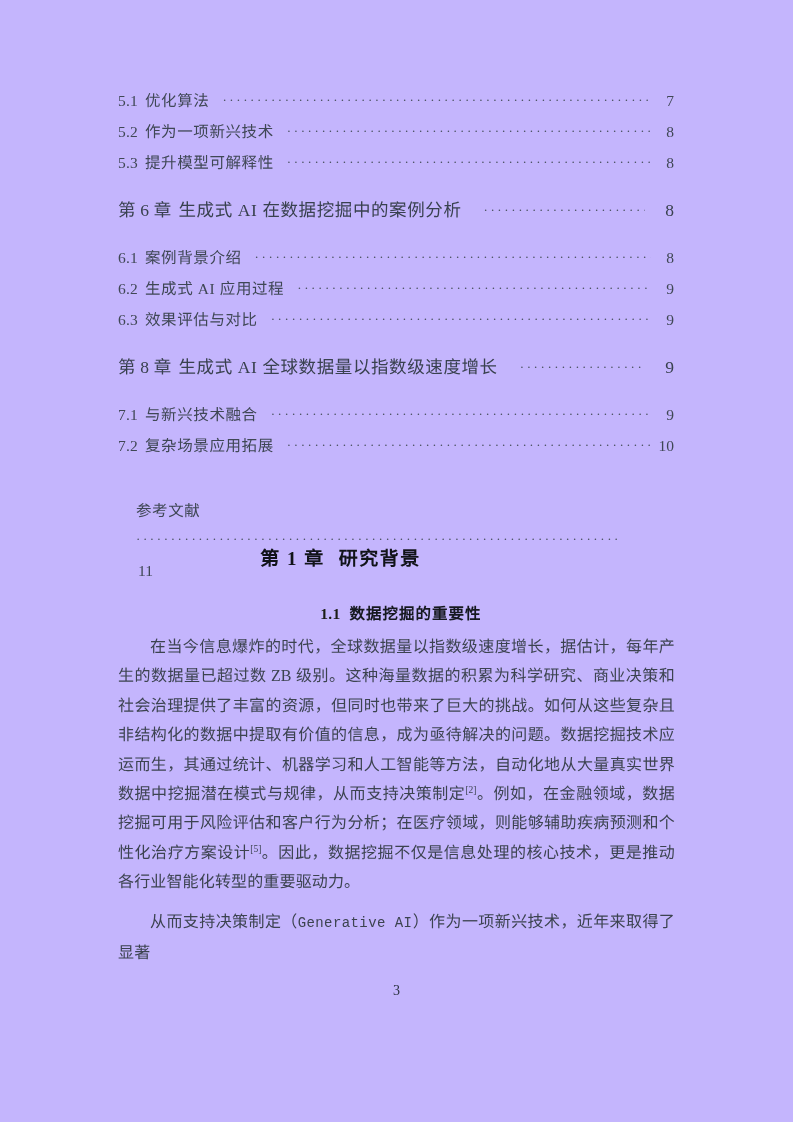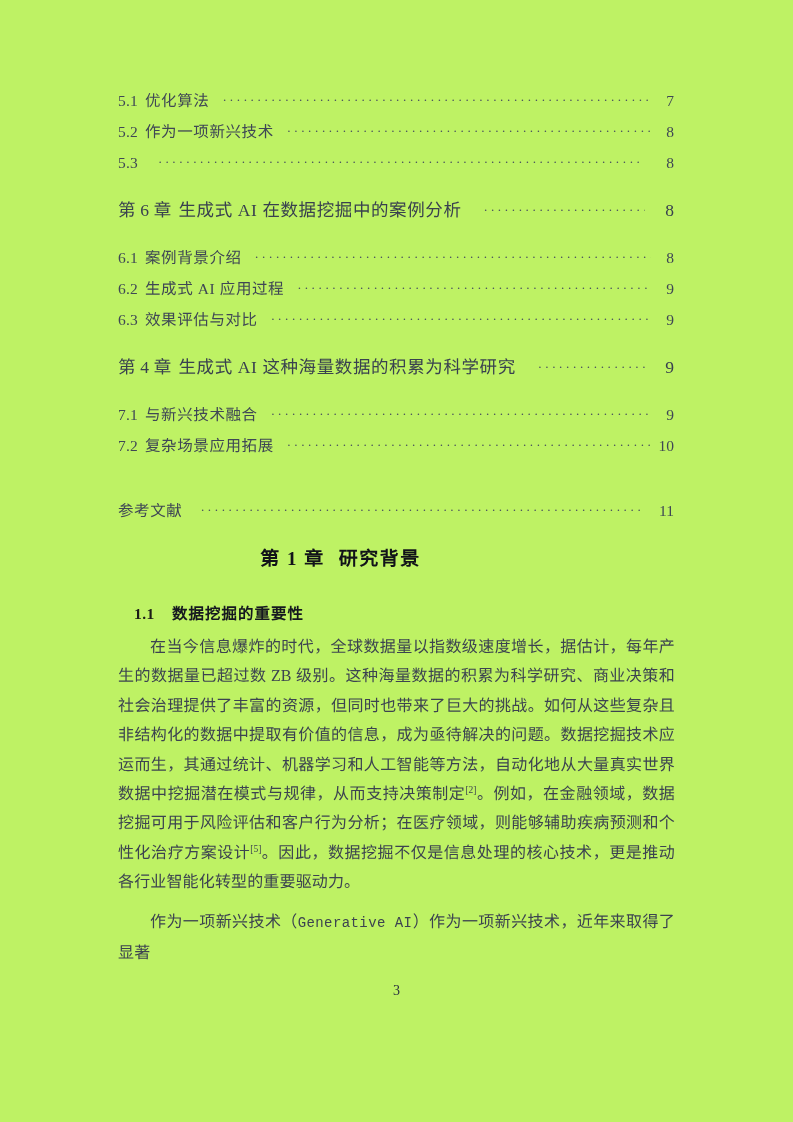--- a/index.html
+++ b/index.html
@@ -16,21 +16,21 @@
     color: #3c4350;
     overflow: hidden;
   }
 
   .page {
     position: absolute;
     left: 0;
     top: 0;
     width: 793px;
     height: 1122px;
-    background: #bef264;
+    background: #c4b5fd;
   }
 
   
   .toc {
     position: absolute;
     left: 118px;
     top: 86px;
     width: 556px;
   }
 
@@ -50,20 +50,21 @@
     line-height: 30px;
     color: #39414f;
     margin-top: 16px;
     margin-bottom: 16px;
   }
   .toc-row.refs {
     font-size: 15.5px;
     line-height: 30px;
     color: #3f4755;
     margin-top: 34px;
+    flex-direction: column;
   }
 
   .toc-num {
     flex: 0 0 auto;
     padding-right: 7px;
     letter-spacing: 0.2px;
   }
   .toc-label {
     flex: 0 0 auto;
     letter-spacing: 0.6px;
@@ -114,22 +115,23 @@
     left: 118px;
     top: 600px;
     width: 557px;
   }
 
   .sec-heading {
     font-size: 15.5px;
     font-weight: bold;
     color: #15181f;
     line-height: 28px;
-    margin: 0 0 4px 16px;
+    margin: 0 0 4px 0;
     letter-spacing: 0.4px;
+    text-align: center;
   }
   .sec-heading .sec-num {
     display: inline-block;
     min-width: 38px;
     color: #1b1c16;
   }
   .sec-heading .sec-text { letter-spacing: 1px; }
 
   .para {
     font-size: 16px;
@@ -185,20 +187,21 @@
 
     <div class="toc-row sub">
       <span class="toc-num">5.2</span>
       <span class="toc-label">作为一项新兴技术</span>
       <span class="toc-leader">······································································</span>
       <span class="toc-page">8</span>
     </div>
 
     <div class="toc-row sub">
       <span class="toc-num">5.3</span>
+      <span class="toc-label">提升模型可解释性</span>
       <span class="toc-leader">······································································</span>
       <span class="toc-page">8</span>
     </div>
 
     <div class="toc-row chapter">
       <span class="toc-num">第 6 章</span>
       <span class="toc-label">生成式 AI 在数据挖掘中的案例分析</span>
       <span class="toc-leader">······································································</span>
       <span class="toc-page">8</span>
     </div>
@@ -218,22 +221,22 @@
     </div>
 
     <div class="toc-row sub">
       <span class="toc-num">6.3</span>
       <span class="toc-label">效果评估与对比</span>
       <span class="toc-leader">······································································</span>
       <span class="toc-page">9</span>
     </div>
 
     <div class="toc-row chapter">
-      <span class="toc-num">第 4 章</span>
-      <span class="toc-label">生成式 AI 这种海量数据的积累为科学研究</span>
+      <span class="toc-num">第 8 章</span>
+      <span class="toc-label">生成式 AI 全球数据量以指数级速度增长</span>
       <span class="toc-leader">······································································</span>
       <span class="toc-page">9</span>
     </div>
 
     <div class="toc-row sub">
       <span class="toc-num">7.1</span>
       <span class="toc-label">与新兴技术融合</span>
       <span class="toc-leader">······································································</span>
       <span class="toc-page">9</span>
     </div>
@@ -260,20 +263,20 @@
   <div class="body-block">
 
     <div class="sec-heading">
       <span class="sec-num">1.1</span><span class="sec-text">数据挖掘的重要性</span>
     </div>
 
     <p class="para"><span>在当今信息爆炸的时代，全球数据量以指数级速度增长，据估计，每年产生的数据量已超过数 ZB 级别。这种海量数据的积累为科学研究、商业决策和社会治理提供了丰富的资源，但同时也带来了巨大的挑战。如何从这些复杂且非结构化的数据中提取有价值的信息，成为亟待解决的问题。数据挖掘技术应运而生，其通过统计、机器学习和人工智能等方法，自动化地从大量真实世界数据中挖掘潜在模式与规律，从而支持决策制定</span><sup class="cite">[2]</sup><span>。例如，在金融领域，数据挖掘可用于风险评估和客户行为分析；在医疗领域，则能够辅助疾病预测和个性化治疗方案设计</span><sup class="cite">[5]</sup><span>。因此，数据挖掘不仅是信息处理的核心技术，更是推动各行业智能化转型的重要驱动力。</span></p>
 
     <div class="sec2-wrap">
 
-      <p class="para tight"><span>作为一项新兴技术（</span><span class="mono">Generative AI</span><span>）作为一项新兴技术，近年来取得了显著</span></p>
+      <p class="para tight"><span>从而支持决策制定（</span><span class="mono">Generative AI</span><span>）作为一项新兴技术，近年来取得了显著</span></p>
     </div>
 
   </div>
 
   <div class="page-number">3</div>
 
 </div>
 
 </body></html>

